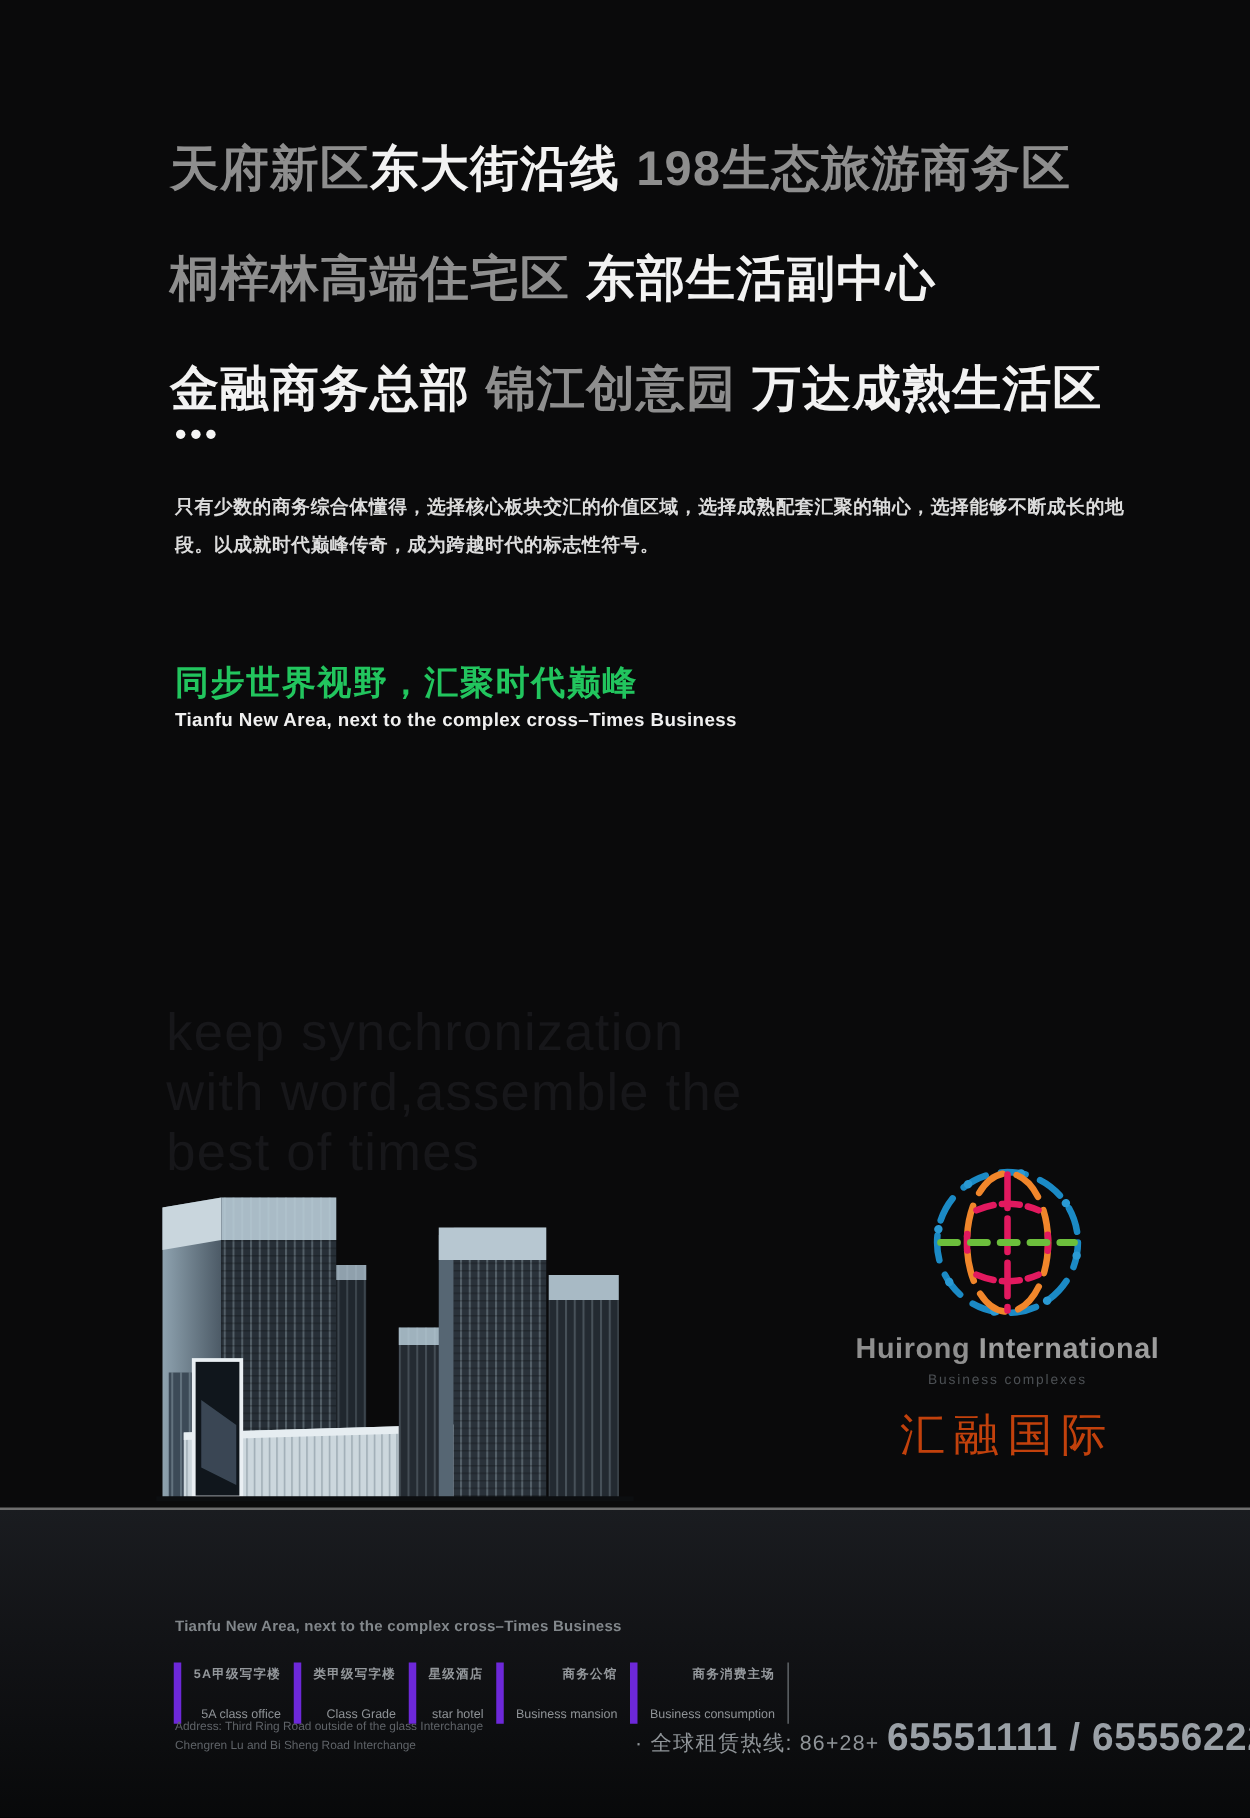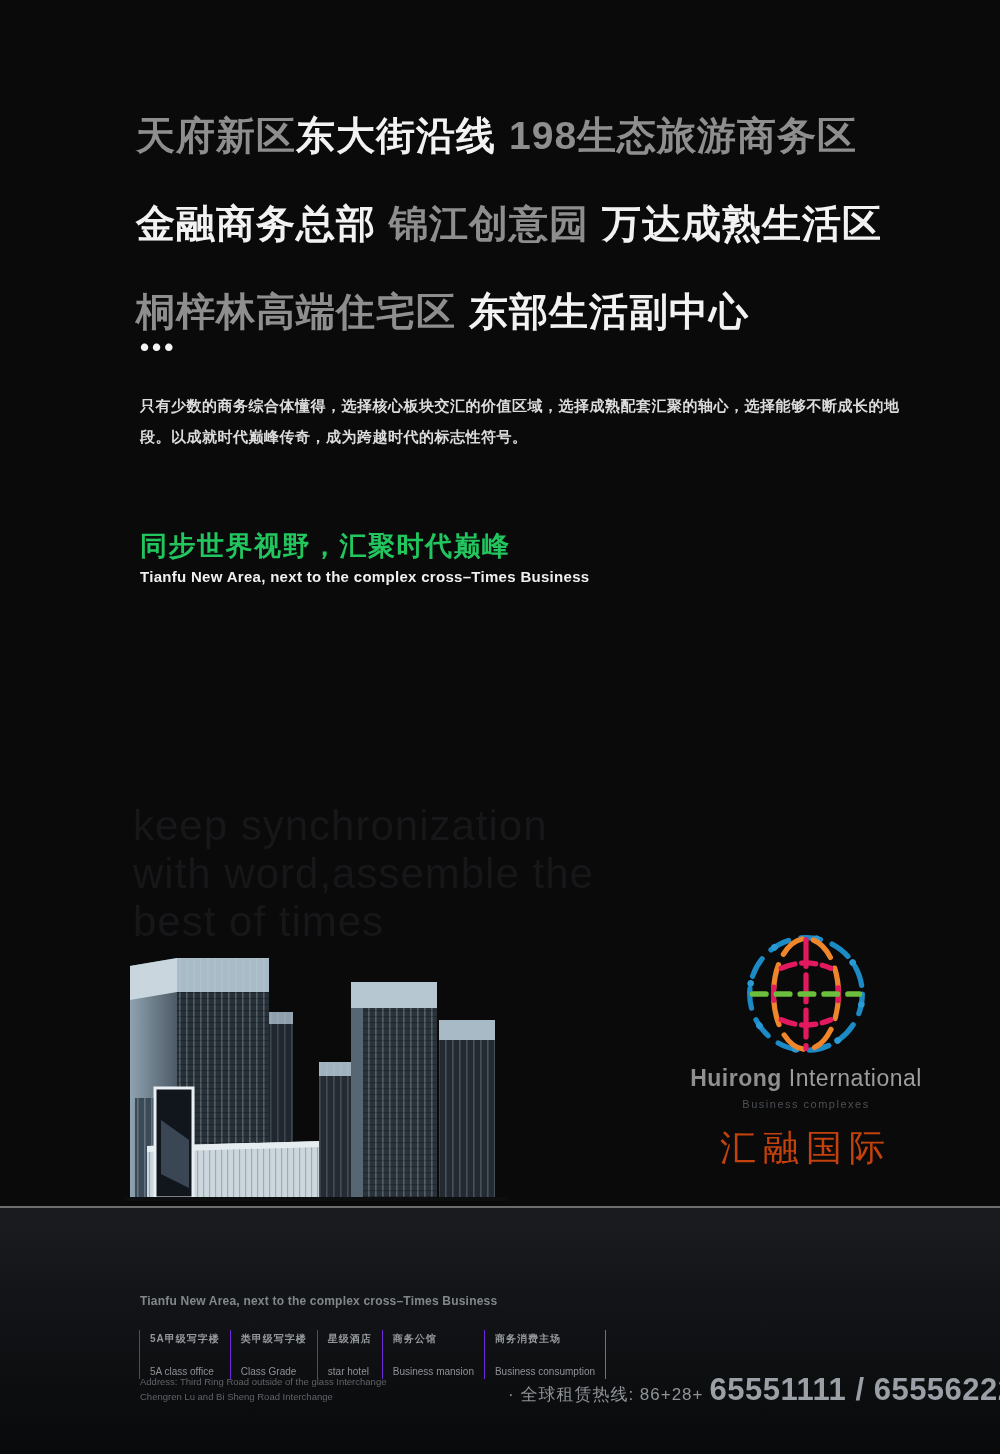--- a/index.html
+++ b/index.html
@@ -31,49 +31,49 @@
   .building{position:absolute;left:95px;top:950px;}
   
   .footer-band{position:absolute;left:0;top:1206px;width:1000px;height:248px;
     border-top:2px solid #6e6e6e;
     background:linear-gradient(180deg,#1a1c20 0%,#121316 42%,#08090a 100%);}
   
   .logo{position:absolute;left:676px;top:931px;width:260px;text-align:center;}
   .logo-globe{display:block;margin:0 auto 8px auto;}
   .logo-name{font-size:23px;letter-spacing:.5px;white-space:nowrap;}
   .logo-name .primary{color:#8f8f8f;font-weight:700;}
-  .logo-name .secondary{color:#9d9d9d;font-weight:400;margin-left:7px;}
+  .logo-name .secondary{color:#9d9d9d;font-weight:700;margin-left:7px;}
   .logo-sub{margin-top:6px;font-size:11px;color:#4c5054;letter-spacing:1.5px;}
   .logo-zh{margin-top:14px;font-size:36px;color:#c2410c;font-weight:400;letter-spacing:7px;white-space:nowrap;}
   
   .tagline-zh{position:absolute;left:138px;top:1255px;color:#9aa0a5;
     font-size:25px;font-weight:400;letter-spacing:2.5px;white-space:nowrap;}
   .tagline-en{position:absolute;left:140px;top:1294px;color:#82878b;
     font-size:12px;font-weight:700;letter-spacing:.2px;}
   .categories{position:absolute;left:139px;top:1330px;display:flex;align-items:stretch;}
-  .cat{border-left:1px solid #6d28d9;padding:2px 10px;text-align:left;}
+  .cat{border-left:6px solid #6d28d9;padding:2px 10px;text-align:right;}
   .cat:last-child{border-right:1px solid #6f7478;}
   .cat-zh{font-size:10px;font-weight:700;color:#94989c;letter-spacing:1px;white-space:nowrap;}
   .cat-en{margin-top:20px;font-size:10px;color:#8e9296;white-space:nowrap;}
   .address{position:absolute;left:140px;top:1374px;display:flex;color:#5f6368;font-size:9.5px;line-height:15px;}
   .addr-zh{width:145px;letter-spacing:.5px;}
   .addr-en{margin-left:0px;width:260px;}
   .hotline{position:absolute;left:508px;top:1372px;display:flex;align-items:baseline;white-space:nowrap;}
   .hl-label{color:#8f9498;font-size:17px;letter-spacing:1px;}
   .hl-numbers{color:#9aa0a6;font-size:31px;font-weight:700;margin-left:6px;letter-spacing:.5px;}
 </style>
 </head>
 <body>
 
 <div class="poster">
 
   <div class="headline">
     <div><span class="tone-gray">天府新区</span><span class="tone-white">东大街沿线</span><span class="tone-gray gap">198生态旅游商务区</span></div>
+    <div><span class="tone-gray">桐梓林高端住宅区</span><span class="tone-white gap">东部生活副中心</span></div>
     <div><span class="tone-white">金融商务总部</span><span class="tone-gray gap">锦江创意园</span><span class="tone-white gap">万达成熟生活区</span></div>
-    <div><span class="tone-gray">桐梓林高端住宅区</span><span class="tone-white gap">东部生活副中心</span></div>
   </div>
   <div class="ellipsis">•••</div>
 
   <div class="intro">只有少数的商务综合体懂得，选择核心板块交汇的价值区域，选择成熟配套汇聚的轴心，选择能够不断成长的地段。以成就时代巅峰传奇，成为跨越时代的标志性符号。</div>
 
   <div class="slogan-zh">同步世界视野，汇聚时代巅峰</div>
   <div class="slogan-en">Tianfu New Area, next to the complex cross–Times Business</div>
 
   <div class="watermark">
     <div>keep synchronization</div>

